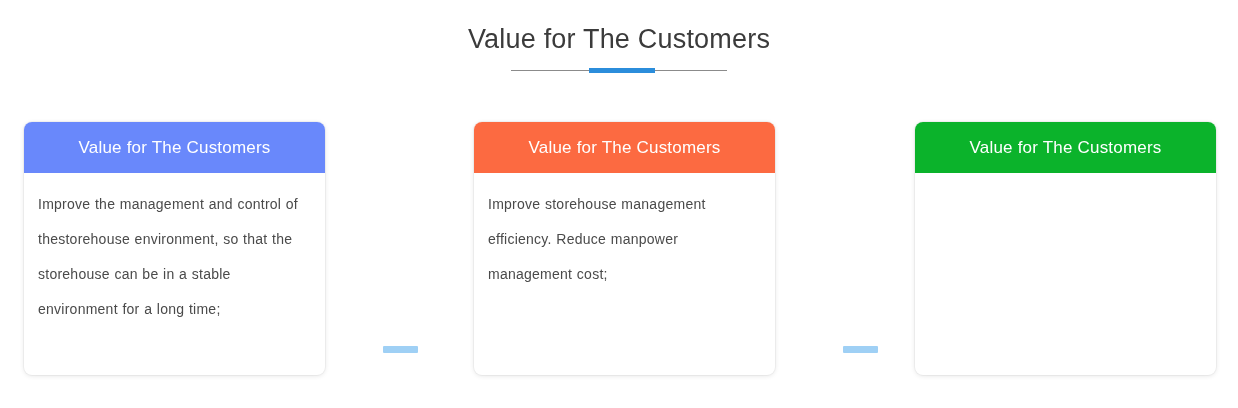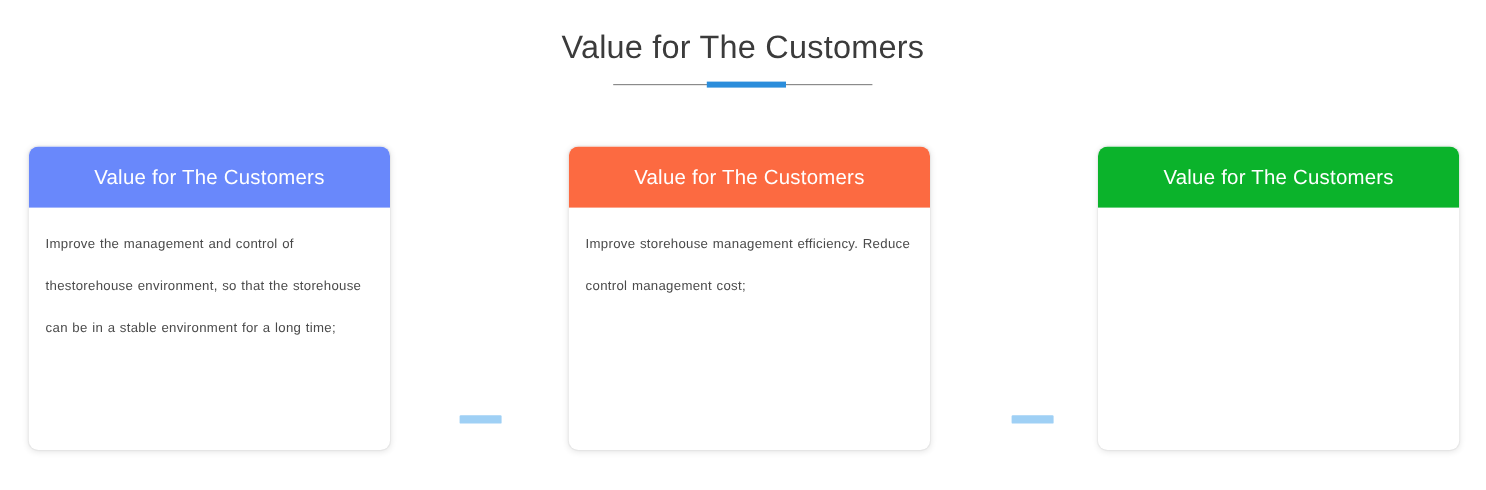--- a/index.html
+++ b/index.html
@@ -92,21 +92,21 @@
     font-weight: 400;
     letter-spacing: 0.2px;
     white-space: nowrap;
   }
 
   .card-body {
     padding: 14px 14px 10px 14px;
     box-sizing: border-box;
   }
   .card-text {
-    font-size: 11px;
+    font-size: 14px;
     line-height: 35px;
     color: #4a4a4a;
     letter-spacing: 0.25px;
     word-spacing: 0.5px;
   }
 
   
   .connector {
     position: absolute;
     top: 224px;
@@ -136,21 +136,21 @@
     <div class="card card-1">
       <div class="card-header" style="background:#6988fb;">Value for The Customers</div>
       <div class="card-body">
         <div class="card-text">Improve the management and control of thestorehouse environment, so that the storehouse can be in a stable environment for a long time;</div>
       </div>
     </div>
 
     <div class="card card-2">
       <div class="card-header" style="background:#fc6a41;">Value for The Customers</div>
       <div class="card-body">
-        <div class="card-text">Improve storehouse management efficiency. Reduce control management cost;</div>
+        <div class="card-text">Improve storehouse management efficiency. Reduce manpower management cost;</div>
       </div>
     </div>
 
     <div class="card card-3">
       <div class="card-header" style="background:#0bb32b;">Value for The Customers</div>
     </div>
 
     <div class="connector connector-1"></div>
     <div class="connector connector-2"></div>
 

